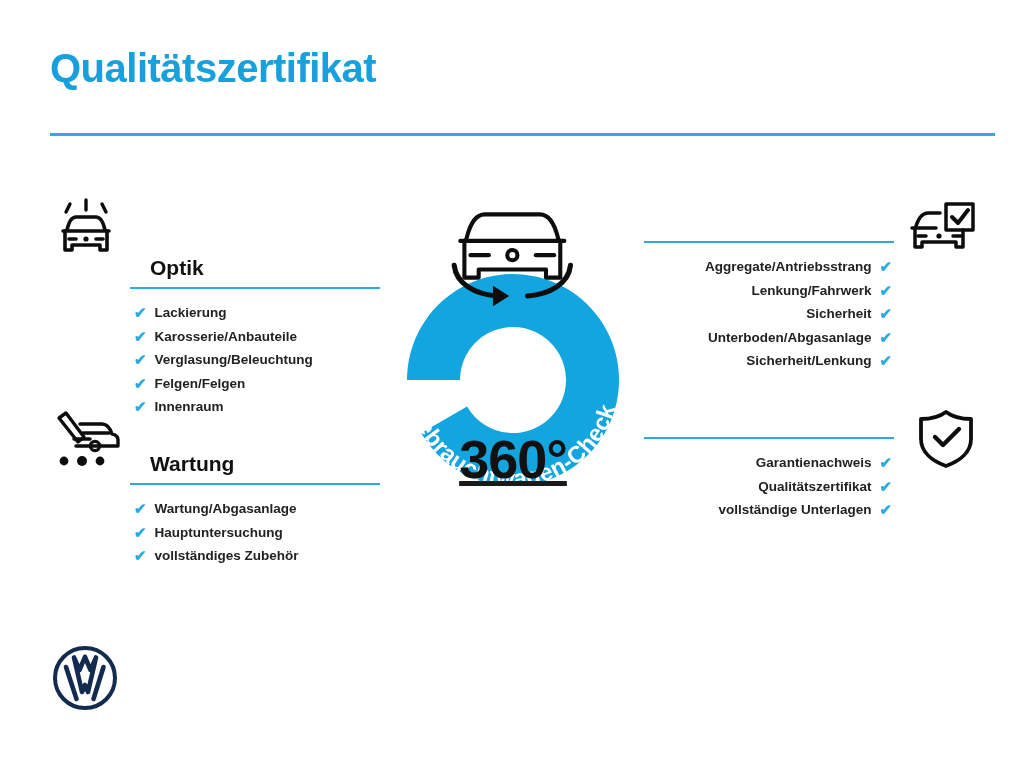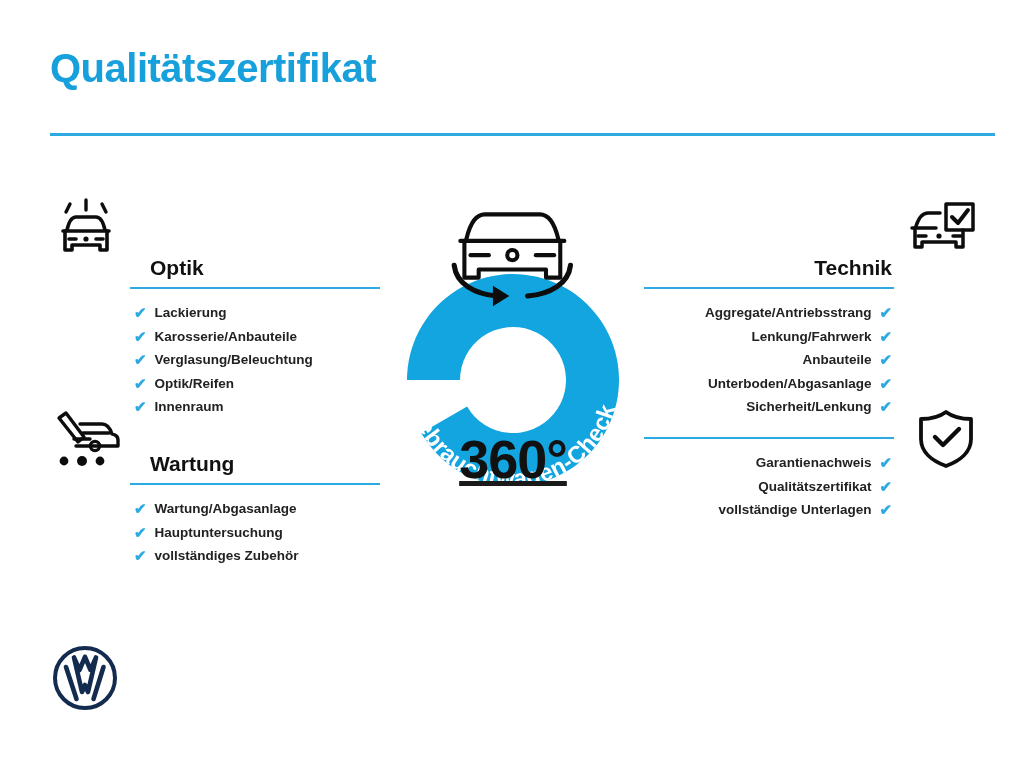--- a/index.html
+++ b/index.html
@@ -243,21 +243,21 @@
     <li class="item">
         <span class="check">✔</span>
         <span>Karosserie/Anbauteile</span>
       </li>
     <li class="item">
         <span class="check">✔</span>
         <span>Verglasung/Beleuchtung</span>
       </li>
     <li class="item">
         <span class="check">✔</span>
-        <span>Optik/Reifen</span>
+        <span>Felgen/Felgen</span>
       </li>
     <li class="item">
         <span class="check">✔</span>
         <span>Innenraum</span>
       </li>
   </ul>
 </div>
 
 <div class="section left" id="sec-wartung">
   <div class="section-head">
@@ -274,35 +274,32 @@
         <span>Hauptuntersuchung</span>
       </li>
     <li class="item">
         <span class="check">✔</span>
         <span>vollständiges Zubehör</span>
       </li>
   </ul>
 </div>
 
 <div class="section right" id="sec-technik">
-  <div class="section-head">
-    <div class="section-title">Technik</div>
-  </div>
   <div class="section-rule"></div>
   <ul class="items">
     <li class="item">
         <span>Aggregate/Antriebsstrang</span>
         <span class="check">✔</span>
       </li>
     <li class="item">
         <span>Lenkung/Fahrwerk</span>
         <span class="check">✔</span>
       </li>
     <li class="item">
-        <span>Anbauteile</span>
+        <span>Sicherheit</span>
         <span class="check">✔</span>
       </li>
     <li class="item">
         <span>Unterboden/Abgasanlage</span>
         <span class="check">✔</span>
       </li>
     <li class="item">
         <span>Sicherheit/Lenkung</span>
         <span class="check">✔</span>
       </li>

